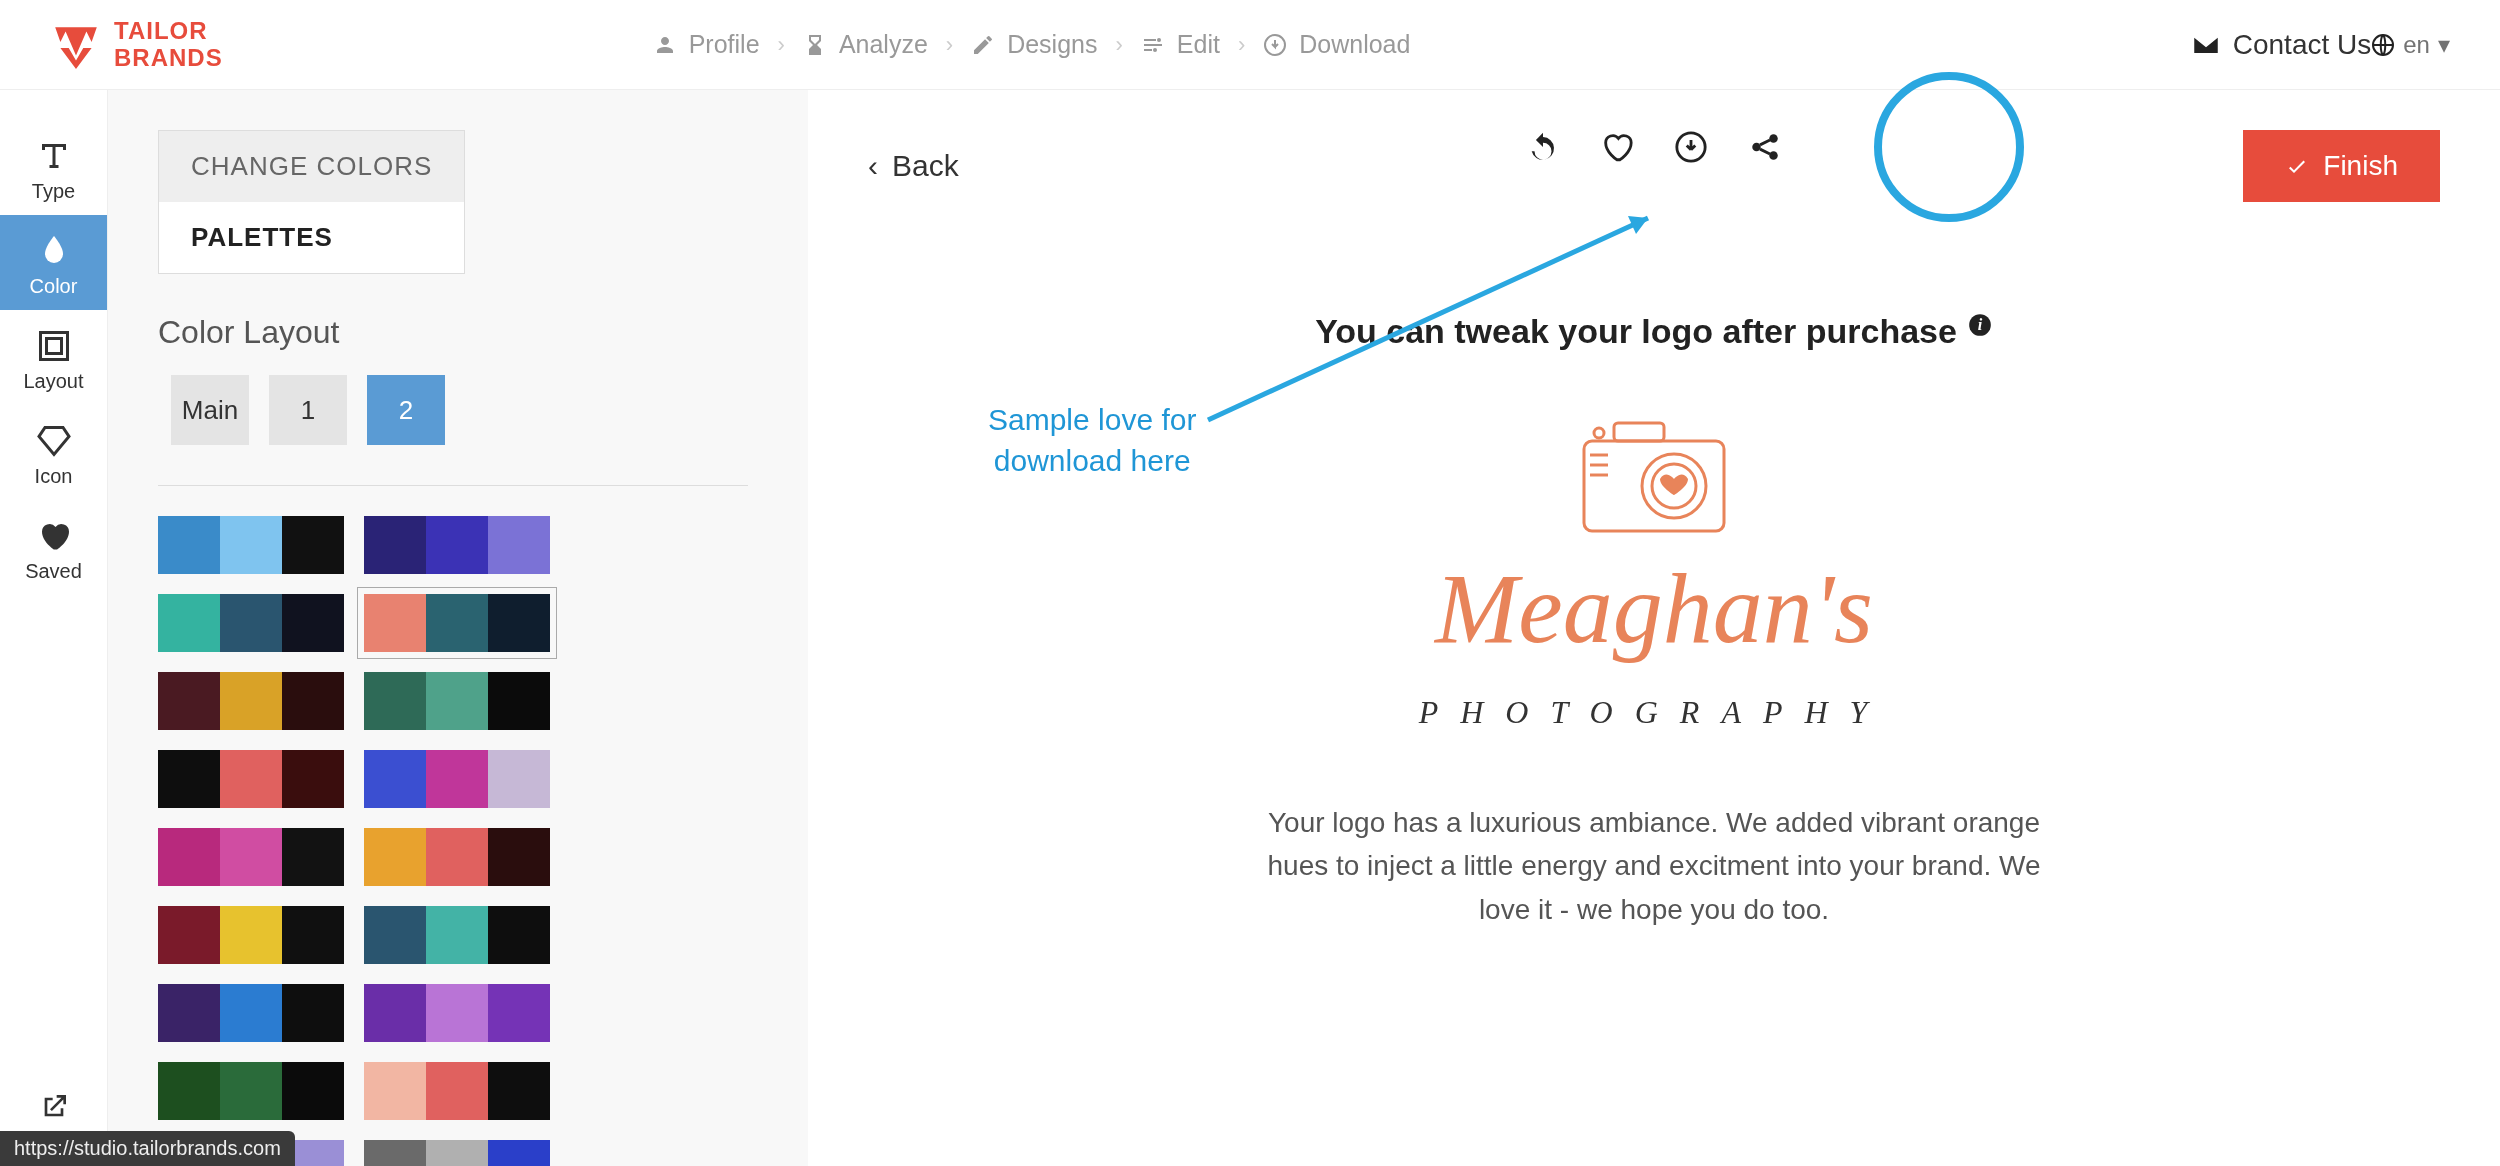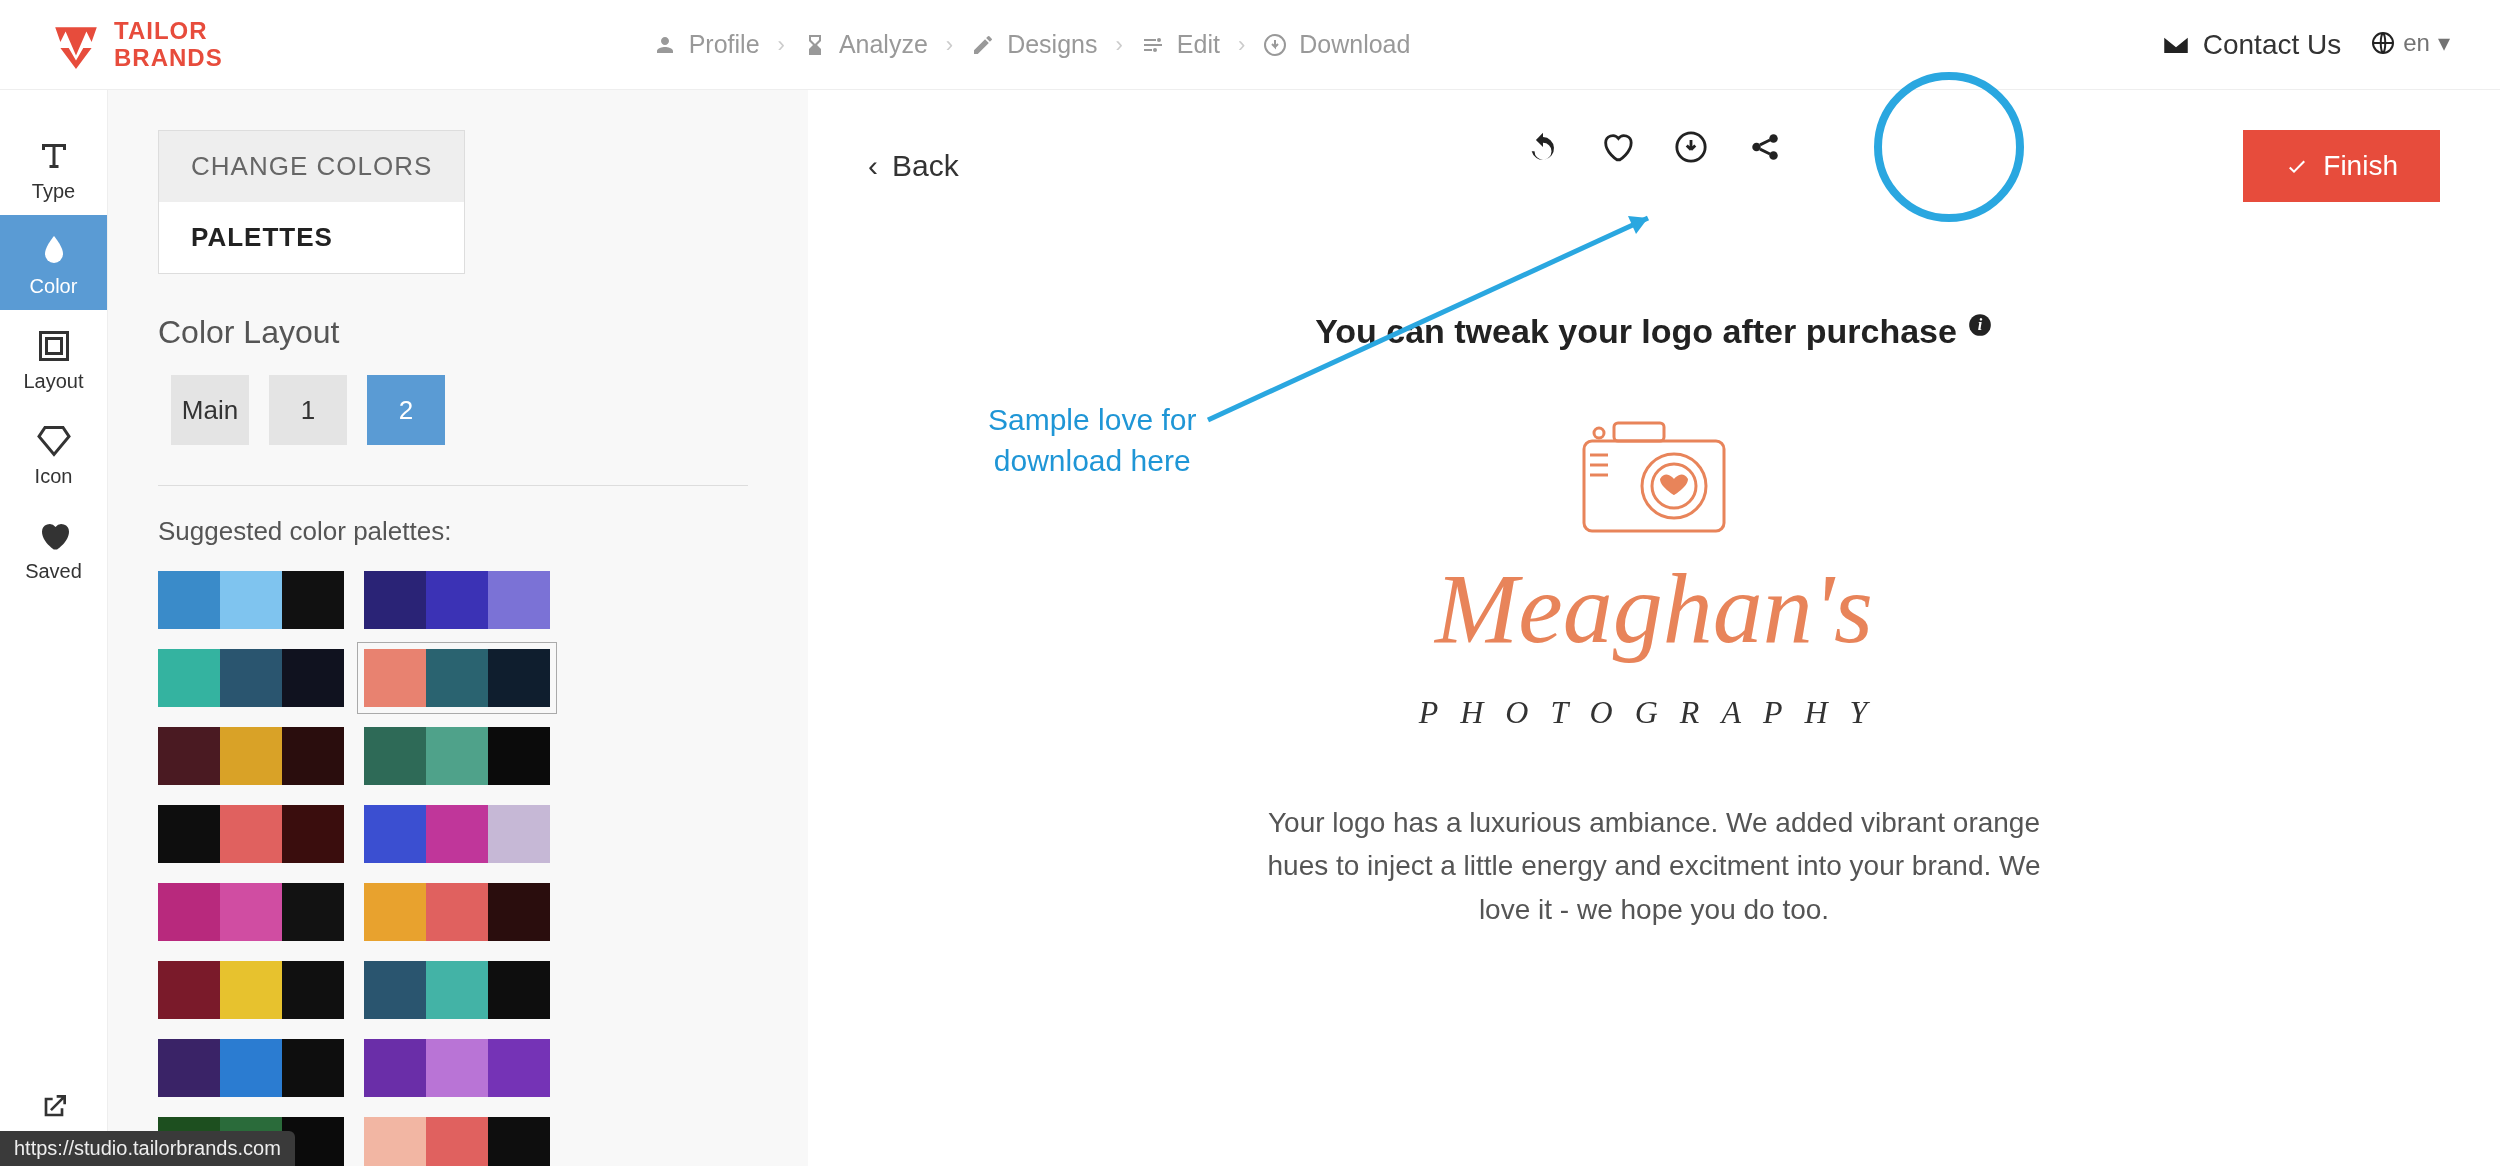--- a/index.html
+++ b/index.html
@@ -7,21 +7,21 @@
 
 
 .topnav { height: 90px; display: flex; align-items: center; padding: 0 50px; border-bottom: 1px solid #eee; }
 .brand { display: flex; align-items: center; gap: 12px; }
 .brand-logo { width: 52px; height: 52px; }
 .brand-text { color: #e74c3c; font-weight: 700; font-size: 24px; line-height: 1.1; letter-spacing: 1px; }
 .nav-steps { display: flex; align-items: center; gap: 18px; margin-left: 430px; }
 .nav-step { display: flex; align-items: center; gap: 12px; color: #999; font-size: 25px; cursor: pointer; }
 .nav-step svg { width: 24px; height: 24px; fill: #999; }
 .nav-sep { color: #ccc; font-size: 22px; }
-.nav-right { margin-left: auto; display: flex; align-items: flex-start; gap: 30px; }
+.nav-right { margin-left: auto; display: flex; align-items: center; }
 .contact { display: flex; align-items: center; gap: 12px; font-size: 28px; color: #333; cursor: pointer; }
 .lang { display: flex; align-items: center; gap: 8px; font-size: 24px; color: #737373; cursor: pointer; }
 
 
 .layout { display: flex; height: calc(100% - 90px); }
 .left-rail { width: 108px; background: #fff; border-right: 1px solid #eee; display: flex; flex-direction: column; align-items: center; padding-top: 30px; }
 .rail-item { width: 100%; display: flex; flex-direction: column; align-items: center; gap: 6px; padding: 18px 0 12px; cursor: pointer; color: #333; font-size: 20px; }
 .rail-item.active { background: #5a9bd4; color: #fff; }
 .rail-item svg { width: 36px; height: 36px; fill: currentColor; }
 .rail-spacer { flex: 1; }
@@ -180,21 +180,20 @@
       <div class="tab">CHANGE COLORS</div>
       <div class="tab active">PALETTES</div>
     </div>
     <div class="section-title">Color Layout</div>
     <div class="layout-btns">
       <div class="layout-btn">Main</div>
       <div class="layout-btn">1</div>
       <div class="layout-btn active">2</div>
     </div>
     <hr class="divider">
-    <div class="suggest-label">Suggested color palettes:</div>
     <div class="palettes" id="palettes">
         <div class="palette">
           <div class="swatch" style="background: rgb(58, 139, 201);"></div>
           <div class="swatch" style="background: rgb(127, 196, 239);"></div>
           <div class="swatch" style="background: rgb(17, 17, 17);"></div>
         </div>
         <div class="palette">
           <div class="swatch" style="background: rgb(42, 35, 118);"></div>
           <div class="swatch" style="background: rgb(59, 50, 181);"></div>
           <div class="swatch" style="background: rgb(123, 114, 214);"></div>

